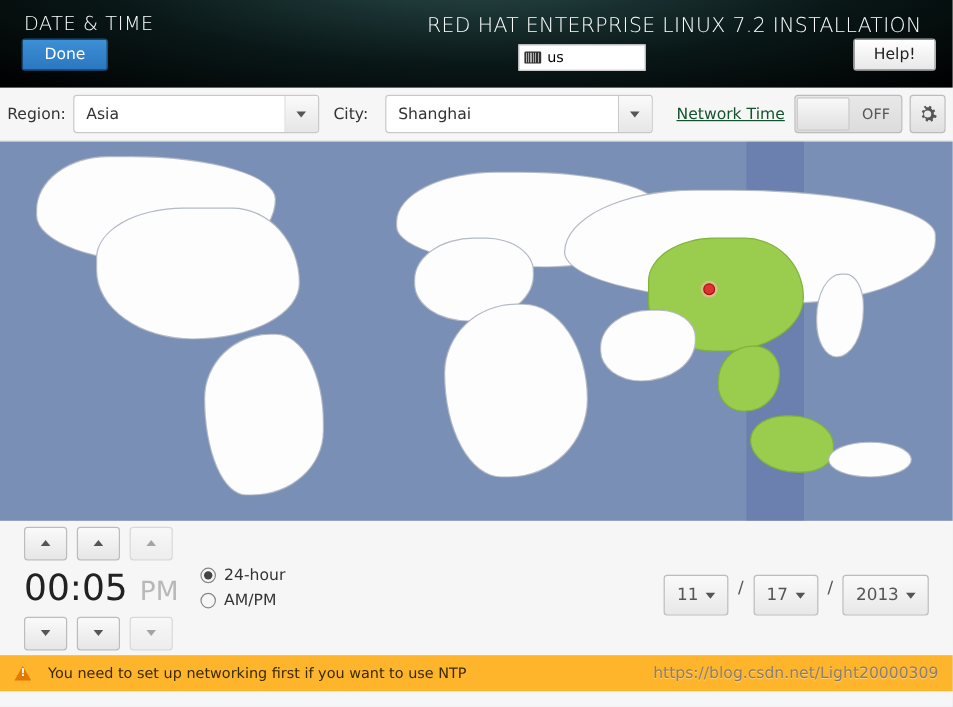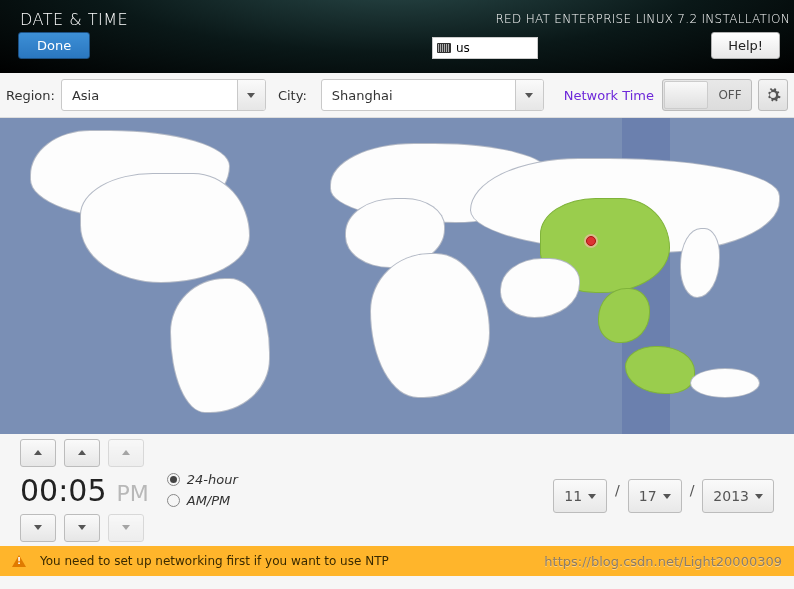--- a/index.html
+++ b/index.html
@@ -7,21 +7,21 @@
 
 
 .header {
   height: 73px;
   background: radial-gradient(ellipse at center -30%, #2a4a4a 0%, #0a1818 55%, #000 100%);
   position: relative;
   color: #fff;
   padding-left: 34px;
 }
 .title-left { position: absolute; left: 20px; top: 10px; font-size: 16px; font-weight: 300; letter-spacing: 0.5px; }
-.title-right { position: absolute; right: 4px; top: 12px; font-size: 12px; font-weight: 300; letter-spacing: 0.3px; }
+.title-right { position: absolute; right: 26px; top: 12px; font-size: 17px; font-weight: 300; letter-spacing: 0.3px; }
 .done-btn {
   position: absolute; left: 18px; top: 32px;
   background: linear-gradient(#3d8fd6, #2a77c0);
   border: 1px solid #1b4f82; border-radius: 3px;
   color: #fff; padding: 5px 18px; font-size: 13px; cursor: pointer;
 }
 .kb-box {
   position: absolute; left: 432px; top: 37px;
   background: #fff; border: 1px solid #ccc; width: 106px; height: 22px;
   display: flex; align-items: center; padding: 0 4px; font-size: 12px; color: #000; gap: 5px;
@@ -48,21 +48,21 @@
 .combo .dd {
   width: 28px; height: 30px; border-left: 1px solid #c9c9c9;
   background: linear-gradient(#fafafa,#e6e6e6); display: flex; align-items: center; justify-content: center;
   border-radius: 0 2px 2px 0; cursor: pointer;
 }
 .chev { width: 0; height: 0; border-left: 4px solid transparent; border-right: 4px solid transparent; border-top: 5px solid #555; }
 .chev-up { border-top: none; border-bottom: 5px solid #555; }
 #region-combo { width: 205px; justify-content: flex-end; }
 #city-combo { width: 223px; margin-left: 8px; }
 .spacer { flex: 1; }
-.nt-lbl { margin-right: 8px; color: #6d28d9; }
+.nt-lbl { margin-right: 8px; color: #14532d; text-decoration: underline; }
 .switch {
   width: 90px; height: 32px; background: linear-gradient(#e8e8e8,#dcdcdc);
   border: 1px solid #bcbcbc; border-radius: 3px; display: flex; align-items: center; cursor: pointer;
 }
 .switch .knob { width: 44px; height: 28px; background: linear-gradient(#f9f9f9,#e0e0e0); border: 1px solid #ccc; margin: 1px; border-radius: 2px; }
 .switch .sw-lbl { flex: 1; text-align: center; font-size: 12px; color: #555; }
 .gear-btn {
   width: 30px; height: 32px; margin-left: 6px; border: 1px solid #bcbcbc; border-radius: 3px;
   background: linear-gradient(#f4f4f4,#e0e0e0); display: flex; align-items: center; justify-content: center; cursor: pointer;
 }
@@ -81,21 +81,21 @@
 .time-spin { display: flex; flex-direction: column; }
 .btnrow { display: flex; gap: 8px; }
 .spin-btn {
   width: 36px; height: 28px; border: 1px solid #bcbcbc; border-radius: 3px;
   background: linear-gradient(#fafafa,#e6e6e6); display: flex; align-items: center; justify-content: center; cursor: pointer;
 }
 .spin-btn.disabled { opacity: .5; cursor: default; }
 .time-val { display: flex; align-items: baseline; margin: 6px 0; font-size: 30px; color: #222; }
 .time-val .pm { font-size: 22px; color: #b8b8b8; margin-left: 10px; }
 .radio-col { margin-left: 18px; display: flex; flex-direction: column; gap: 6px; font-size: 13px; color: #333; }
-.radio-row { display: flex; align-items: center; gap: 7px; cursor: pointer; font-style: italic; }
+.radio-row { display: flex; align-items: center; gap: 7px; cursor: pointer; }
 .radio { width: 13px; height: 13px; border: 1px solid #888; border-radius: 50%; display: flex; align-items: center; justify-content: center; }
 .radio.sel::after { content: ""; width: 7px; height: 7px; background: #444; border-radius: 50%; }
 .date-group { margin-left: auto; display: flex; align-items: center; gap: 8px; font-size: 14px; color: #555; }
 .date-dd {
   border: 1px solid #bcbcbc; border-radius: 3px; background: linear-gradient(#fafafa,#e8e8e8);
   padding: 8px 10px; display: flex; align-items: center; gap: 6px; cursor: pointer; min-width: 48px; justify-content: center; margin-top: 12px;
 }
 
 
 .warning {

